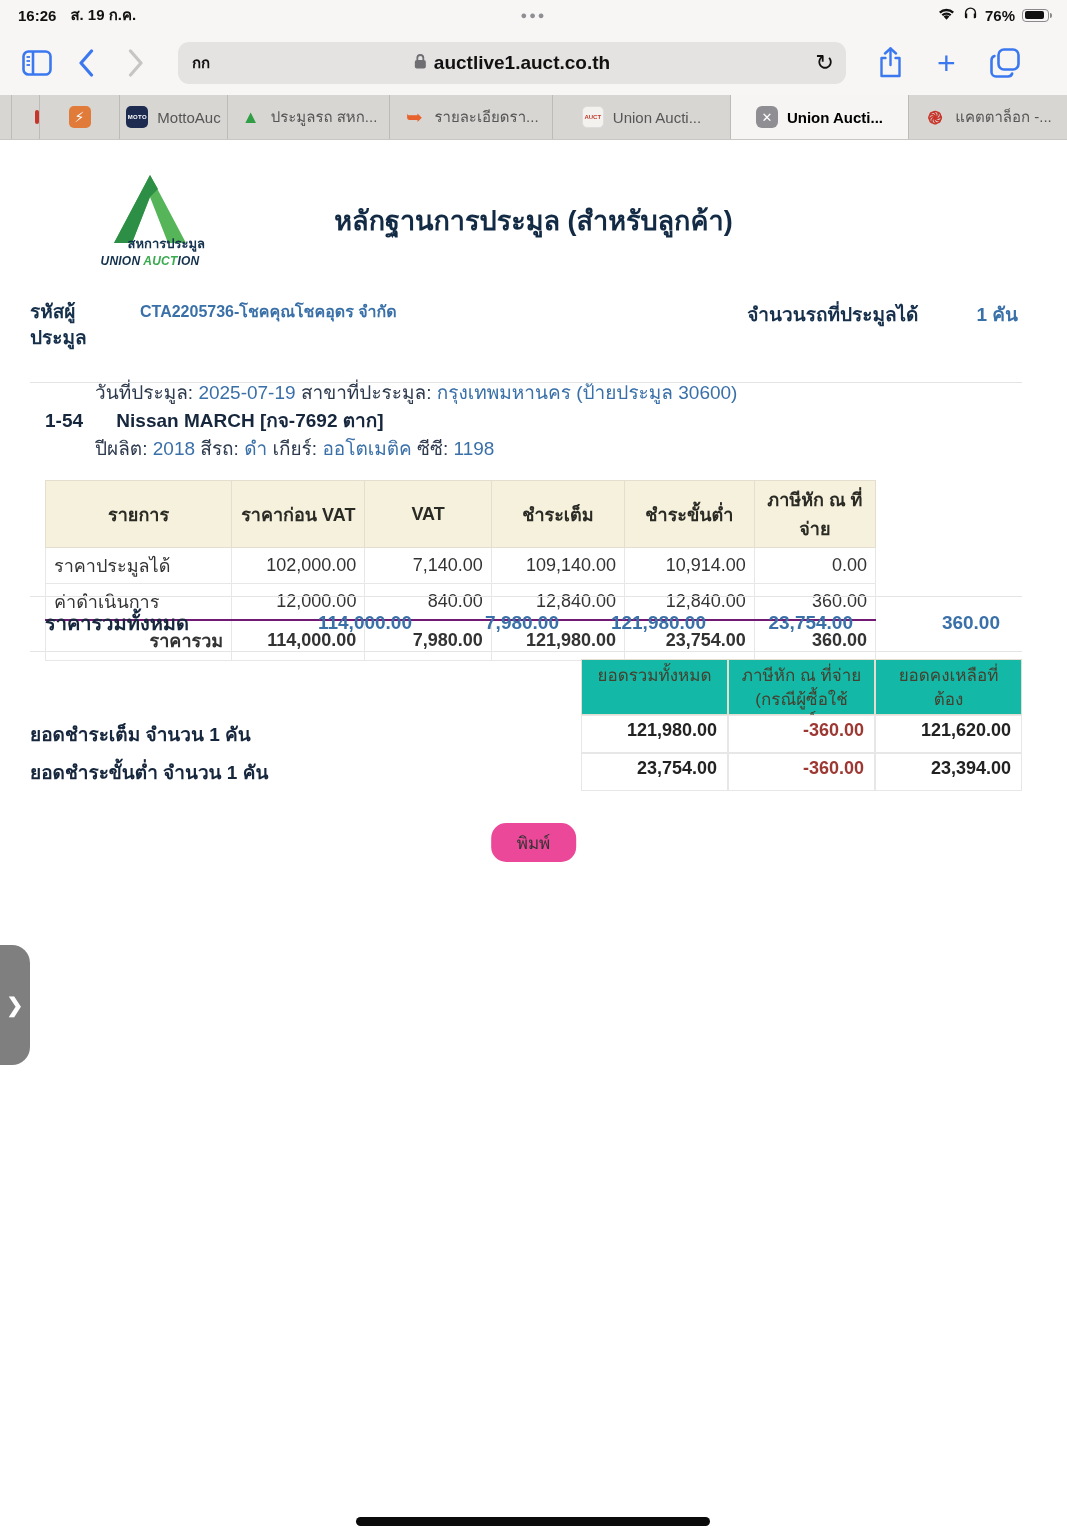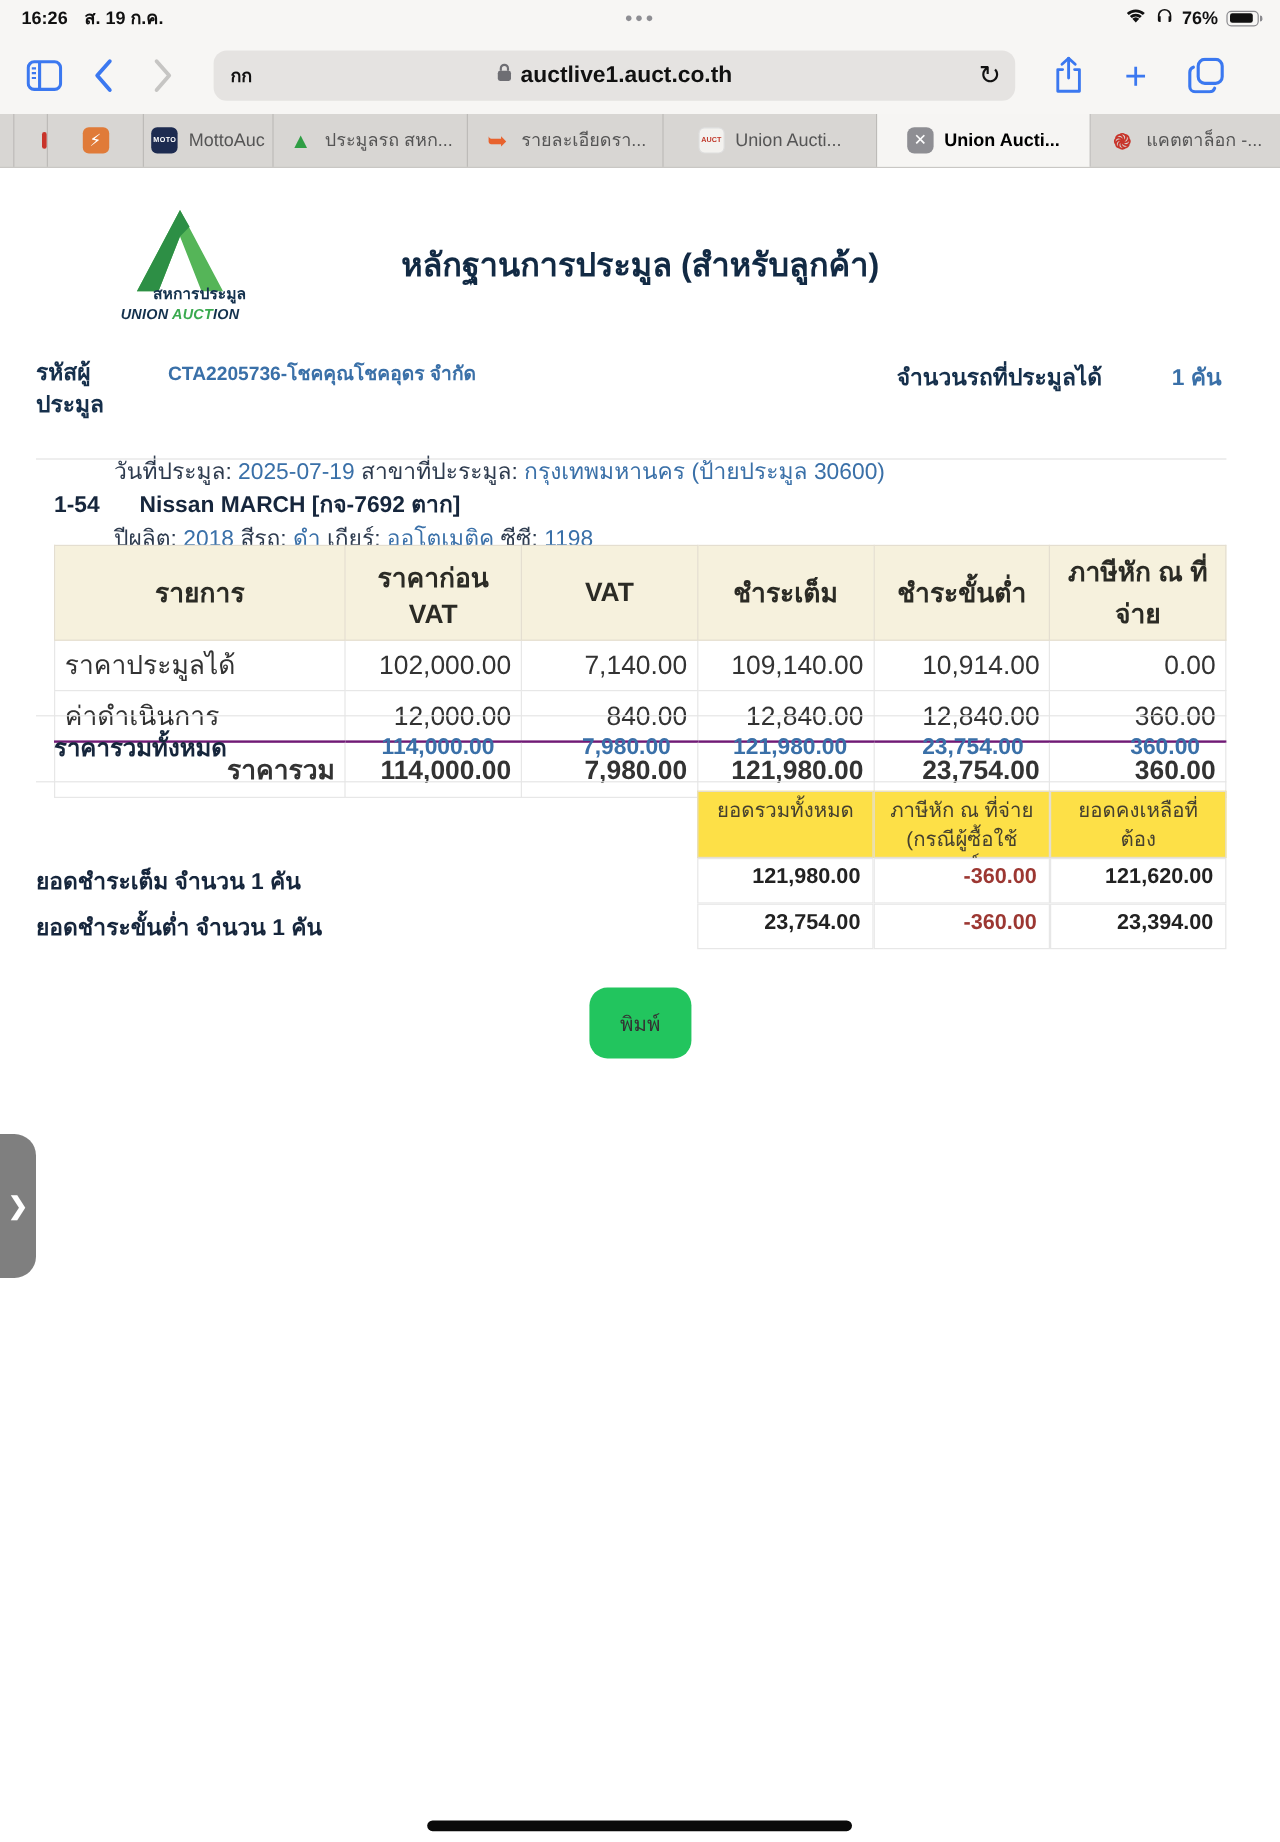--- a/index.html
+++ b/index.html
@@ -74,49 +74,49 @@
 
   .info-line { position:absolute; left:95px; font-size:19px; color:#2e3b4e; }
   .info-line .lbl { color:#2e3b4e; }
   .info-line .val { color:#3a70a8; }
   .line-date { top:236px; }
   .vehicle-line { position:absolute; left:45px; top:264px; font-size:19px; font-weight:bold; color:#16263c; }
   .vehicle-line .lot { margin-right:28px; }
   .line-spec { top:292px; }
 
   
-  .main-table { position:absolute; left:45px; top:313px; width:977px; border-collapse:collapse;
-    font-size:22px; color:#333; border:1px solid #e4e4e4; }
+  .main-table { position:absolute; left:45px; top:339px; width:831px; border-collapse:collapse;
+    font-size:18px; color:#333; border:1px solid #e4e4e4; }
   .main-table th { background:#f6f1dd; font-weight:bold; color:#2b2b25; padding:4px 8px; border:1px solid #e4ded0; }
   .main-table td { padding:3px 8px; border:1px solid #e7e7e7; text-align:right; }
   .main-table td.c1 { text-align:left; }
   .main-table tr.total td { font-weight:bold; border-top:2px solid #701a75; padding:5px 8px;margin-top:16px; }
   .main-table tr.total td.c1 { text-align:right; }
   .col-item { width:243px; } .col-n { width:147px; }
 
   
   .grand-row { position:absolute; left:30px; top:455px; width:992px; display:flex; align-items:center;
     border-top:1px solid #e5e5e5; border-bottom:1px solid #e5e5e5; padding:10px 0 12px 0; }
   .grand-label { font-size:20px; font-weight:bold; color:#16263c; margin-left:15px; width:228px; }
   .grand-val { width:147px; text-align:right; font-size:19px; font-weight:bold; color:#3a70a8; padding-right:8px; }
 
   
   .summary { position:absolute; left:30px; top:518px; width:992px; font-size:18px; }
   .sum-row { display:flex; }
   .sum-label { flex:1; text-align:left; font-weight:bold; color:#16263c; font-size:19px;
     padding:4px 14px 4px 0; }
   .sum-cell { width:147px; text-align:right; padding:4px 10px; border:1px solid #e7e7e7;
     background:#fff; font-weight:bold; color:#222; }
-  .sum-head .sum-cell { background:#fde047; border-color:#e4ded0; font-weight:normal; color:#45402f;
+  .sum-head .sum-cell { background:#14b8a6; border-color:#e4ded0; font-weight:normal; color:#45402f;
     text-align:center; font-size:17px; line-height:24px; height:56px; padding-top:4px; }
   .sum-head .sum-label { border:none; background:none; }
   .neg { color:#9c3732; }
 
   .print-btn { position:absolute; left:50%; transform:translateX(-50%); top:682px;
-    background:#22c55e; border:none; border-radius:15px; padding:16px 26px; font-size:17px; color:#333;
+    background:#ec4899; border:none; border-radius:15px; padding:6px 26px; font-size:17px; color:#333;
     font-family:Liberation Mono, monospace; }
 
   
   .drawer-handle { position:absolute; left:0; top:945px; width:30px; height:120px; background:#7f7f7f;
     border-radius:0 18px 18px 0; display:flex; align-items:center; justify-content:center;
     color:#fff; font-size:20px; font-weight:bold; border:none; box-shadow:0 0 0 3px rgba(255,255,255,.55); }
 
   .home-indicator { position:absolute; left:356px; top:1517px; width:354px; height:9px;
     background:#0a0a0a; border-radius:5px; }
 </style>

